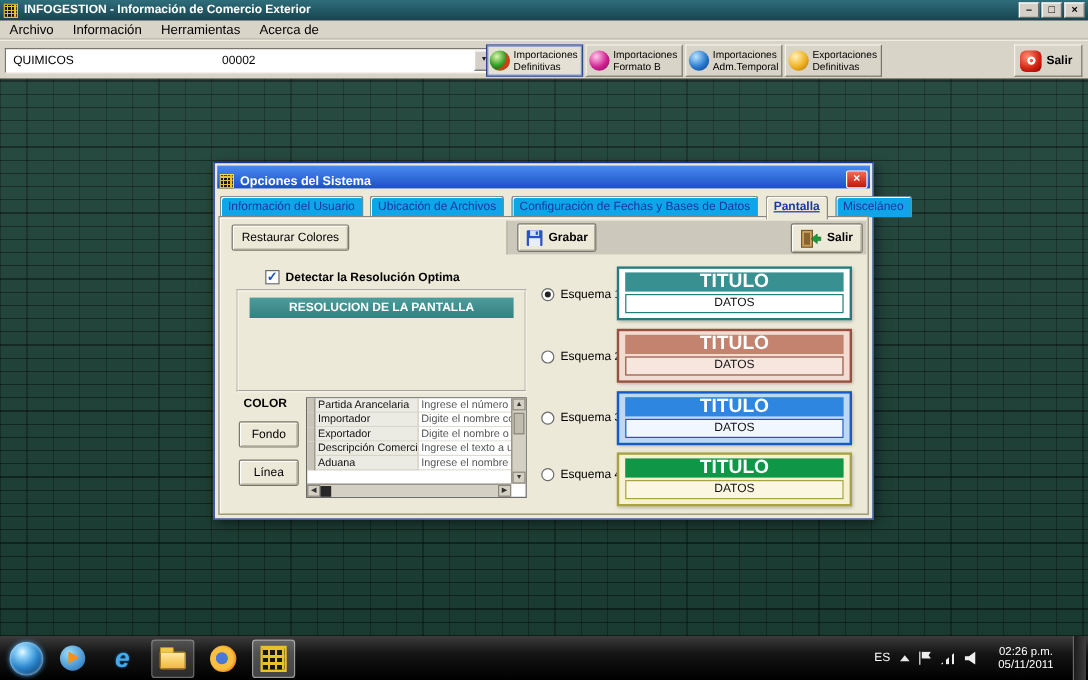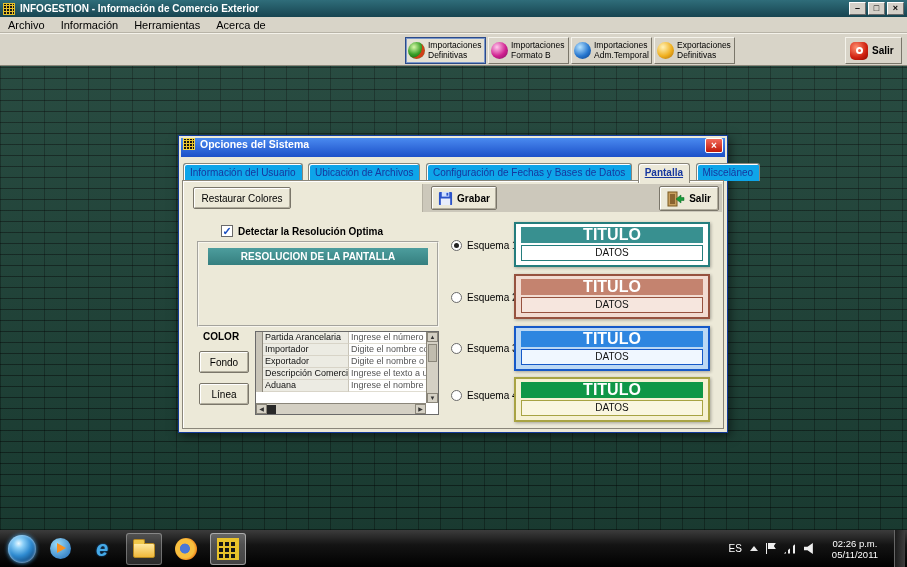--- a/index.html
+++ b/index.html
@@ -58,21 +58,21 @@
   .desktop{left:0;top:66px;width:100%;height:464px;background-color:#1d4237;
     background-image:
       linear-gradient(rgba(255,255,255,0.05),rgba(0,0,0,0.12)),
       repeating-linear-gradient(0deg,rgba(0,0,0,0.45) 0 1px,transparent 1px 11px),
       repeating-linear-gradient(90deg,rgba(0,0,0,0.30) 0 1px,transparent 1px 22px);}
 
   
   .dialog{left:178px;top:135px;width:550px;height:298px;background:#ece9d8;
           border:1px solid #123a9a;box-shadow:2px 3px 10px rgba(0,0,0,0.55);padding:2px;}
   .dlg-title{height:19px;background:linear-gradient(180deg,#4a8af0,#1c50c8);
-             display:flex;align-items:flex-start;color:#fff;font-size:10.5px;font-weight:bold;}
+             display:flex;align-items:flex-end;color:#fff;font-size:10.5px;font-weight:bold;}
   .dlg-title .app-ico{margin:0 5px 0 2px;border-color:#f4d84a;}
   .dlg-close{margin-left:auto;margin-right:2px;width:18px;height:15px;
              background:linear-gradient(180deg,#f46a5a,#c01808);border:1px solid #fff;
              color:#fff;font-size:10px;line-height:13px;text-align:center;font-weight:bold;border-radius:2px;}
   .tabstrip{position:absolute;left:4px;top:26px;right:4px;height:19px;white-space:nowrap;}
   .tab{display:inline-block;height:18px;line-height:18px;padding:0 6px;margin-right:1px;
        font-size:10px;color:#16379e;background:#0ea5e9;border:1px solid #8a867a;
        border-bottom:none;border-radius:3px 3px 0 0;box-shadow:inset 1px 1px 0 #fff;}
   .tab.active{height:20px;font-weight:bold;text-decoration:underline;position:relative;z-index:3;background:#ece9d8;}
   .tabpage{position:absolute;left:3px;right:3px;top:44px;bottom:3px;background:#ece9d8;
@@ -192,20 +192,25 @@
   </div>
 
   <div class="abs menubar">
     <span class="menu-item">Archivo</span>
     <span class="menu-item">Información</span>
     <span class="menu-item">Herramientas</span>
     <span class="menu-item">Acerca de</span>
   </div>
 
   <div class="abs toolbar">
+    <div class="main-combo">
+      <span class="nm">QUIMICOS</span>
+      <span class="cd">00002</span>
+      <span class="combo-arrow">▼</span>
+    </div>
     <div class="tb-group">
       <div class="tb-btn active">
         <span class="orb-ico ico-impdef"></span>
         <span class="tb-txt"><span>Importaciones</span><br>
         <span>Definitivas</span></span>
       </div>
       <div class="tb-btn">
         <span class="orb-ico ico-impb"></span>
         <span class="tb-txt"><span>Importaciones</span><br>
         <span>Formato B</span></span>

